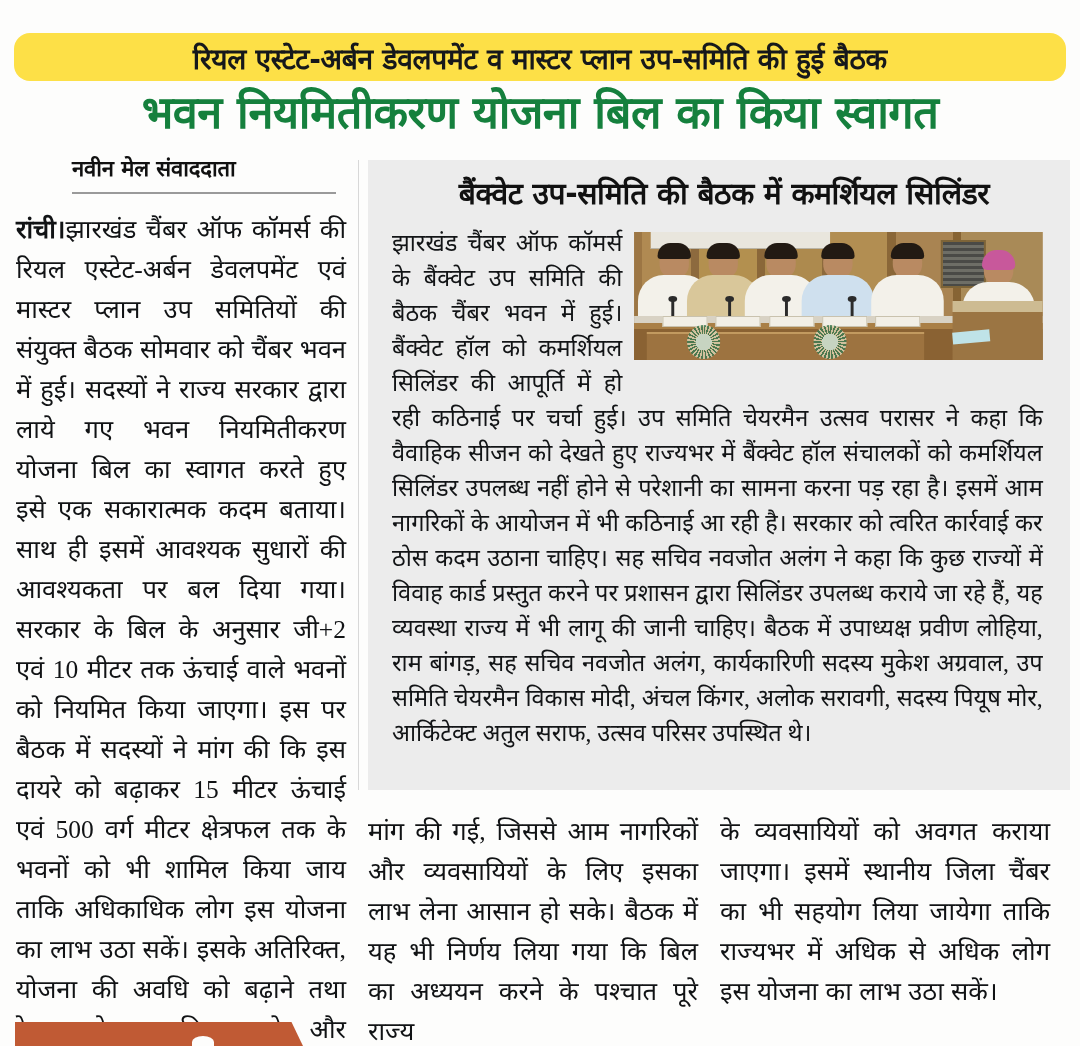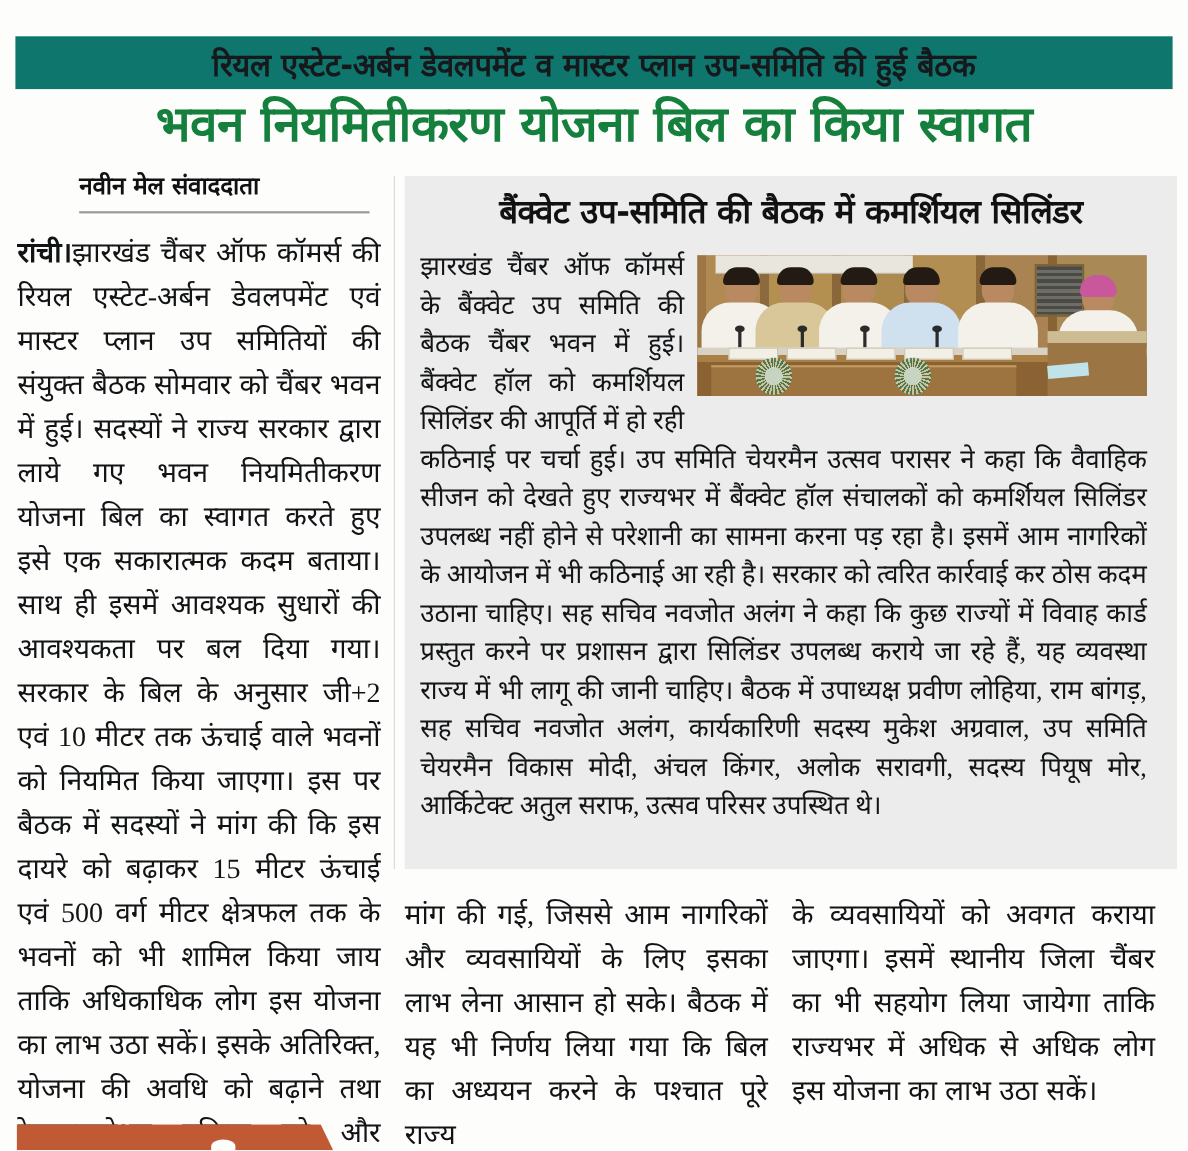--- a/index.html
+++ b/index.html
@@ -20,24 +20,25 @@
     background: #fdfdfc;
   }
 
   
   .kicker {
     position: absolute;
     left: 14px;
     top: 33px;
     width: 1052px;
     height: 48px;
-    background: #0f766e;
+    background: #fde047;
     display: flex;
     align-items: center;
     justify-content: center;
+    border-radius: 16px;
   }
   .kicker-text {
     font-family: "DejaVu Sans", sans-serif;
     font-weight: 700;
     font-size: 29px;
     letter-spacing: -0.3px;
     color: #16181b;
     white-space: nowrap;
     transform: scaleX(0.97);
   }
@@ -95,21 +96,21 @@
   }
 
   
   .feature-box {
     position: absolute;
     left: 368px;
     top: 160px;
     width: 702px;
     height: 630px;
     background: #ececec;
-    padding: 12px 14px 0 14px;
+    padding: 12px 14px 0 24px;
   }
   .feature-head {
     text-align: center;
     font-family: "DejaVu Sans", sans-serif;
     font-weight: 700;
     font-size: 30px;
     line-height: 44px;
     color: #111;
     letter-spacing: -0.4px;
   }

